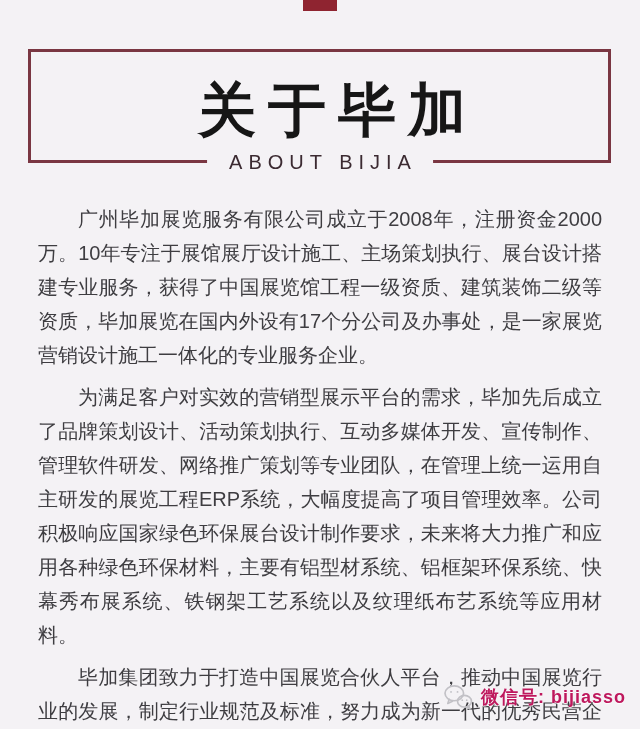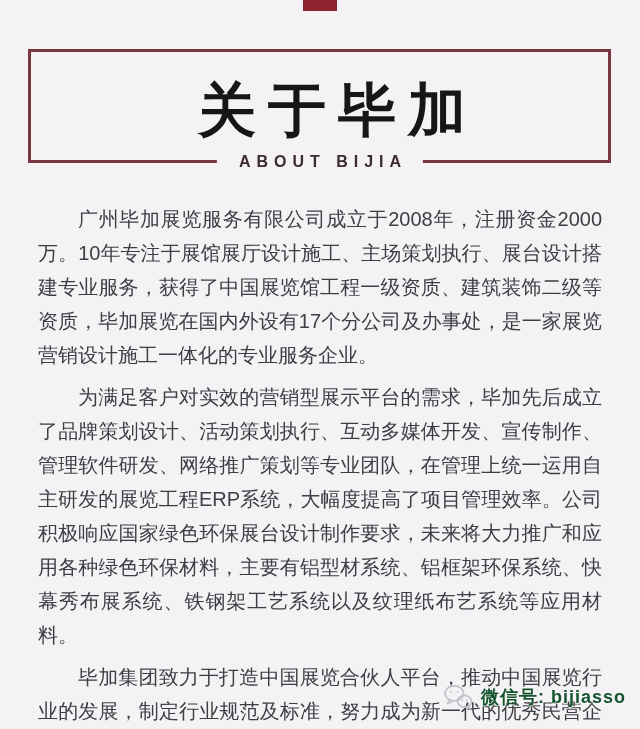--- a/index.html
+++ b/index.html
@@ -17,33 +17,33 @@
     box-sizing:border-box;border:3px solid #7a3642;
   }
   .page-title{
     position:absolute;top:58px;left:0;width:640px;margin:12px;
     text-align:center;font-size:58px;line-height:80px;font-weight:900;
     letter-spacing:12px;text-indent:12px;color:#161616;
   }
   .page-subtitle{
     position:absolute;top:147px;left:50%;transform:translateX(-50%);
     background:#f4f2f5;padding:0 16px;white-space:nowrap;
-    font-size:16px;line-height:30px;font-weight:700;
+    font-size:20px;line-height:30px;font-weight:400;
     letter-spacing:6px;text-indent:6px;color:#3b2a31;
   }
   .article{
     position:absolute;top:194px;left:30px;width:580px;
     font-size:20px;line-height:34px;color:#3e3d41;
     text-align:justify;
   }
   .article p{margin:8px;text-indent:2em;}
   .wechat-footer{
     position:absolute;top:684px;right:14px;
     display:flex;align-items:center;gap:8px;
-    color:#14532d;font-size:18px;font-weight:600;letter-spacing:1px;
+    color:#be185d;font-size:18px;font-weight:600;letter-spacing:1px;
     text-shadow:0 1px 1px rgba(255,255,255,0.9);
   }
   .wechat-footer svg{display:block;}
 </style>
 </head>
 <body>
 
 <div class="top-mark"></div>
 
 <div class="frame"></div>

